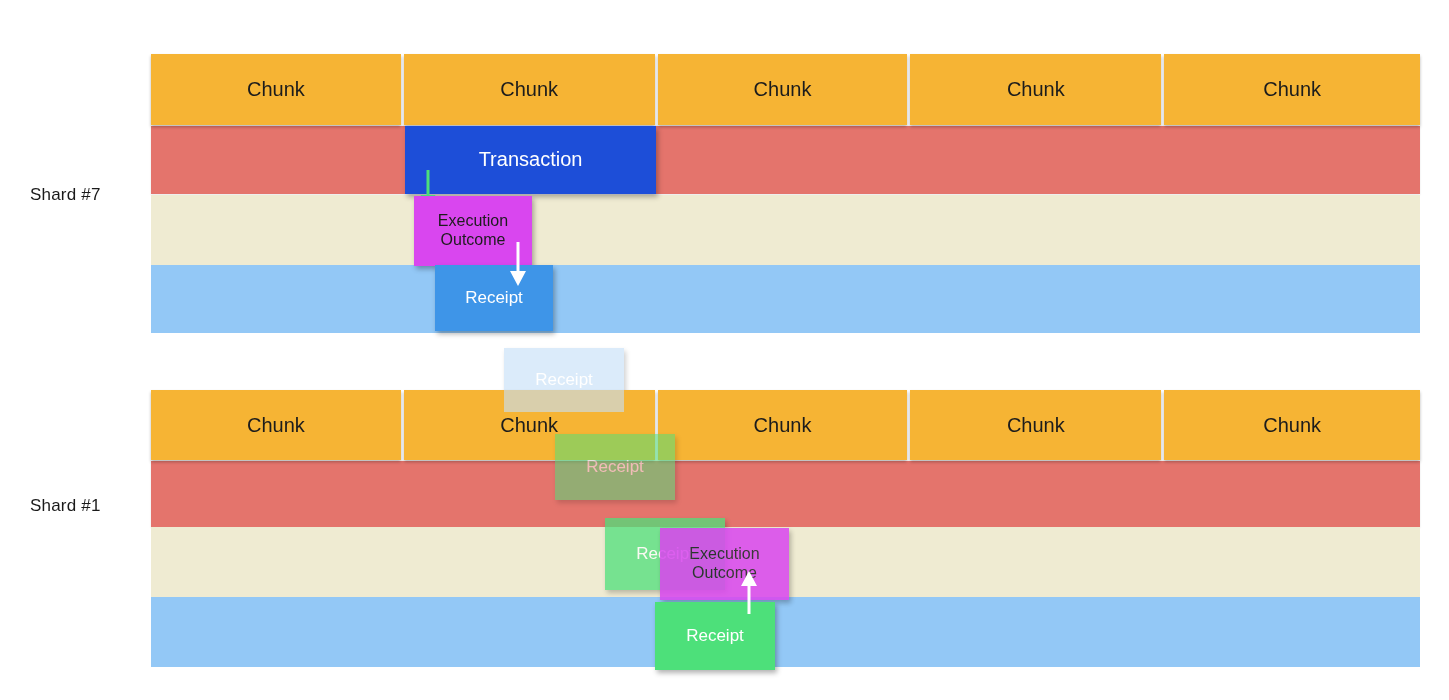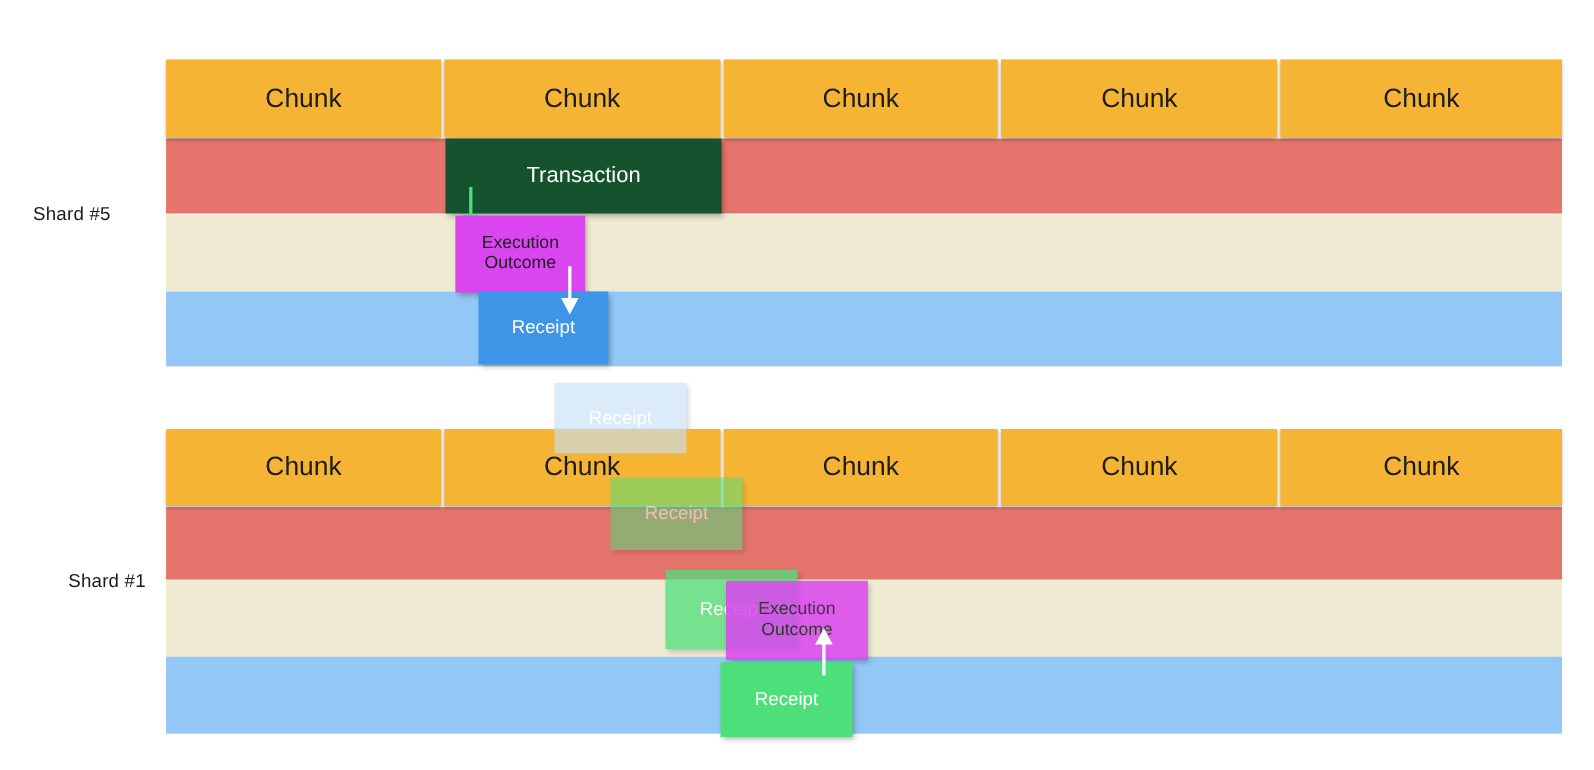--- a/index.html
+++ b/index.html
@@ -34,21 +34,21 @@
   .band-chunks {
     display: flex;
   }
   .chunk {
     position: relative;
     height: 100%;
     background: #F6B434;
     display: flex;
     align-items: center;
     justify-content: center;
-    font-size: 24px;
+    font-size: 20px;
     color: #1c1c1c;
     box-shadow: 0 2px 3px rgba(0,0,0,0.28);
   }
   .chunk + .chunk { margin-left: 3px; }
 
   .band-tx {
     background: #E4746C;
     box-shadow: 0 1px 2px rgba(0,0,0,0.10);
   }
   .band-outcome {
@@ -63,21 +63,21 @@
     position: absolute;
     display: flex;
     align-items: center;
     justify-content: center;
     text-align: center;
     line-height: 1.18;
     box-shadow: 2px 3px 5px rgba(0,0,0,0.30);
     box-sizing: border-box;
   }
   .card-transaction {
-    background: #14532d;
+    background: #1d4ed8;
     color: #ffffff;
     font-size: 20px;
   }
   .card-exec {
     background: #d946ef;
     color: #1c1c1c;
     font-size: 16px;
   }
   .card-receipt-blue {
     background: #3E95E8;
@@ -96,21 +96,21 @@
   }
 
   
   .arrow-svg { position: absolute; overflow: visible; }
 </style>
 </head>
 <body>
 
 <div id="stage">
 
-  <div class="abs shard-label" style="left:30px; top:185px;">Shard #5</div>
+  <div class="abs shard-label" style="left:30px; top:185px;">Shard #7</div>
 
   <div class="band band-tx abs" style="left:151px; top:126px; width:1269px; height:68px;"></div>
   <div class="band band-outcome abs" style="left:151px; top:195px; width:1269px; height:70px;"></div>
   <div class="band band-receipt abs" style="left:151px; top:265px; width:1269px; height:68px;"></div>
 
   <div class="band band-chunks abs" style="left:151px; top:54px; width:1269px; height:71px;">
     <div class="chunk" style="width:251px;">
       <span>Chunk</span>
     </div>
     <div class="chunk" style="width:252px;">
@@ -143,21 +143,21 @@
 
   <div class="card card-receipt-blue" style="left:435px; top:265px; width:118px; height:66px;">
     <span>Receipt</span>
   </div>
 
   <svg class="arrow-svg" style="left:507px; top:242px; width:22px; height:45px;" viewBox="0 0 22 45">
     <line x1="11" y1="0" x2="11" y2="33" stroke="#FFFFFF" stroke-width="3"></line>
     <polygon points="11,44 3,29 19,29" fill="#FFFFFF"></polygon>
   </svg>
 
-  <div class="abs shard-label" style="left:30px; top:519px;margin-left:32px;">Shard #1</div>
+  <div class="abs shard-label" style="left:30px; top:496px;">Shard #1</div>
 
   <div class="card card-receipt-ghost1" style="left:504px; top:348px; width:120px; height:64px; opacity:0.62;">
     <span>Receipt</span>
   </div>
 
   <div class="band band-tx abs" style="left:151px; top:461px; width:1269px; height:66px;"></div>
   <div class="band band-outcome abs" style="left:151px; top:527px; width:1269px; height:70px;"></div>
   <div class="band band-receipt abs" style="left:151px; top:597px; width:1269px; height:70px;"></div>
 
   <div class="band band-chunks abs" style="left:151px; top:390px; width:1269px; height:70px;">

